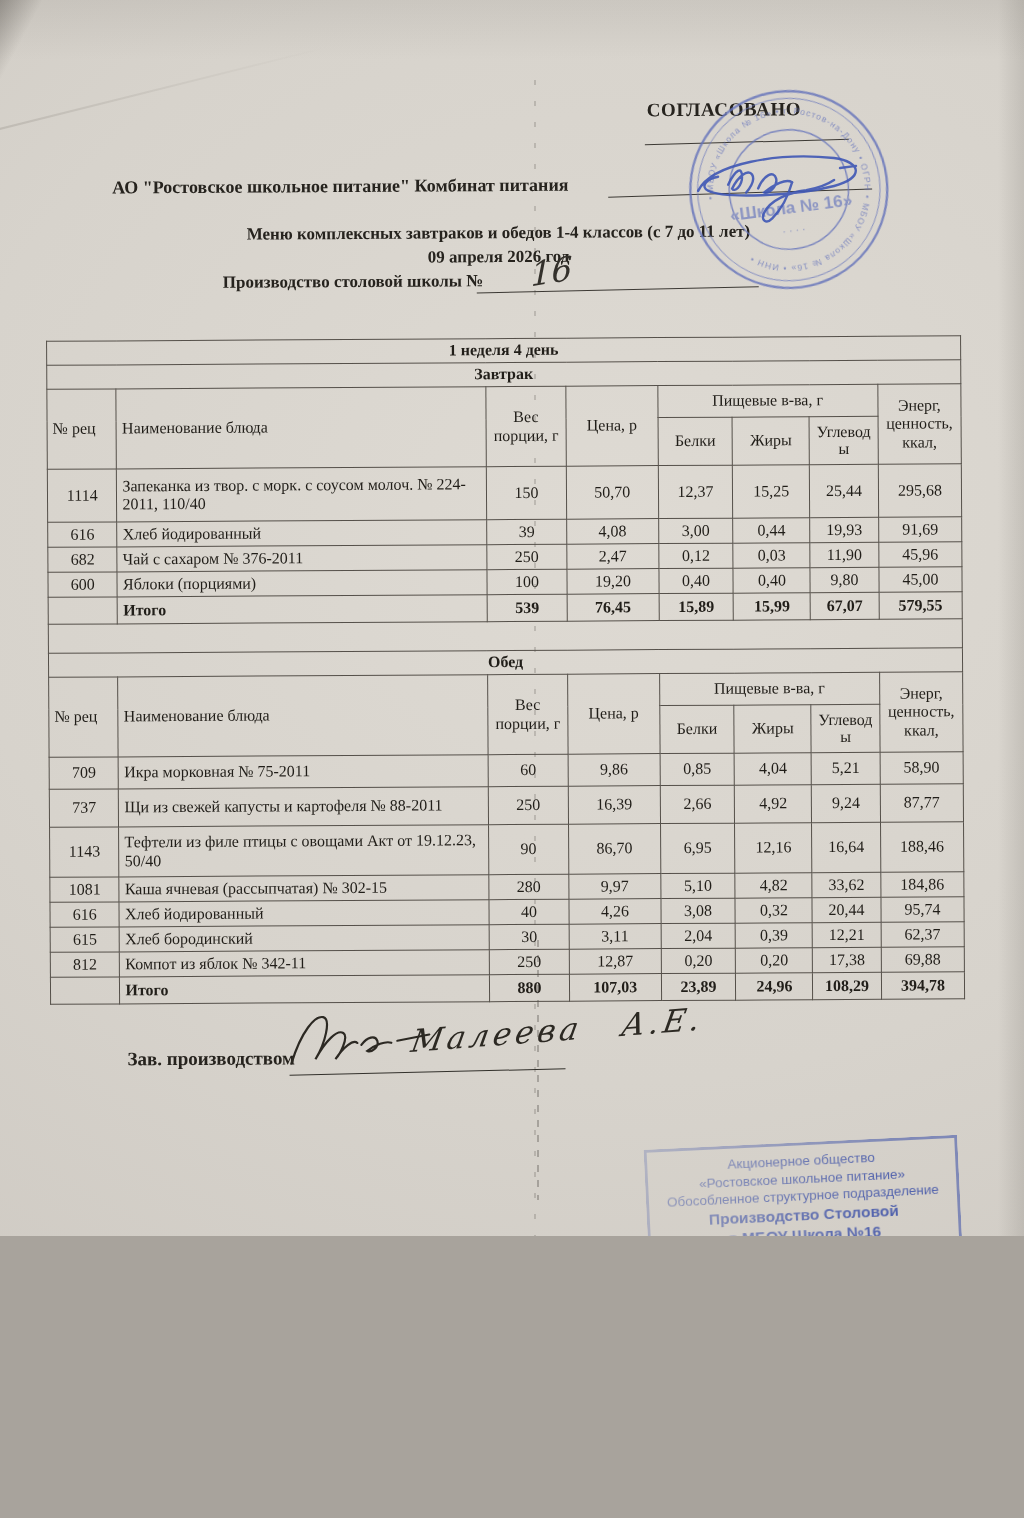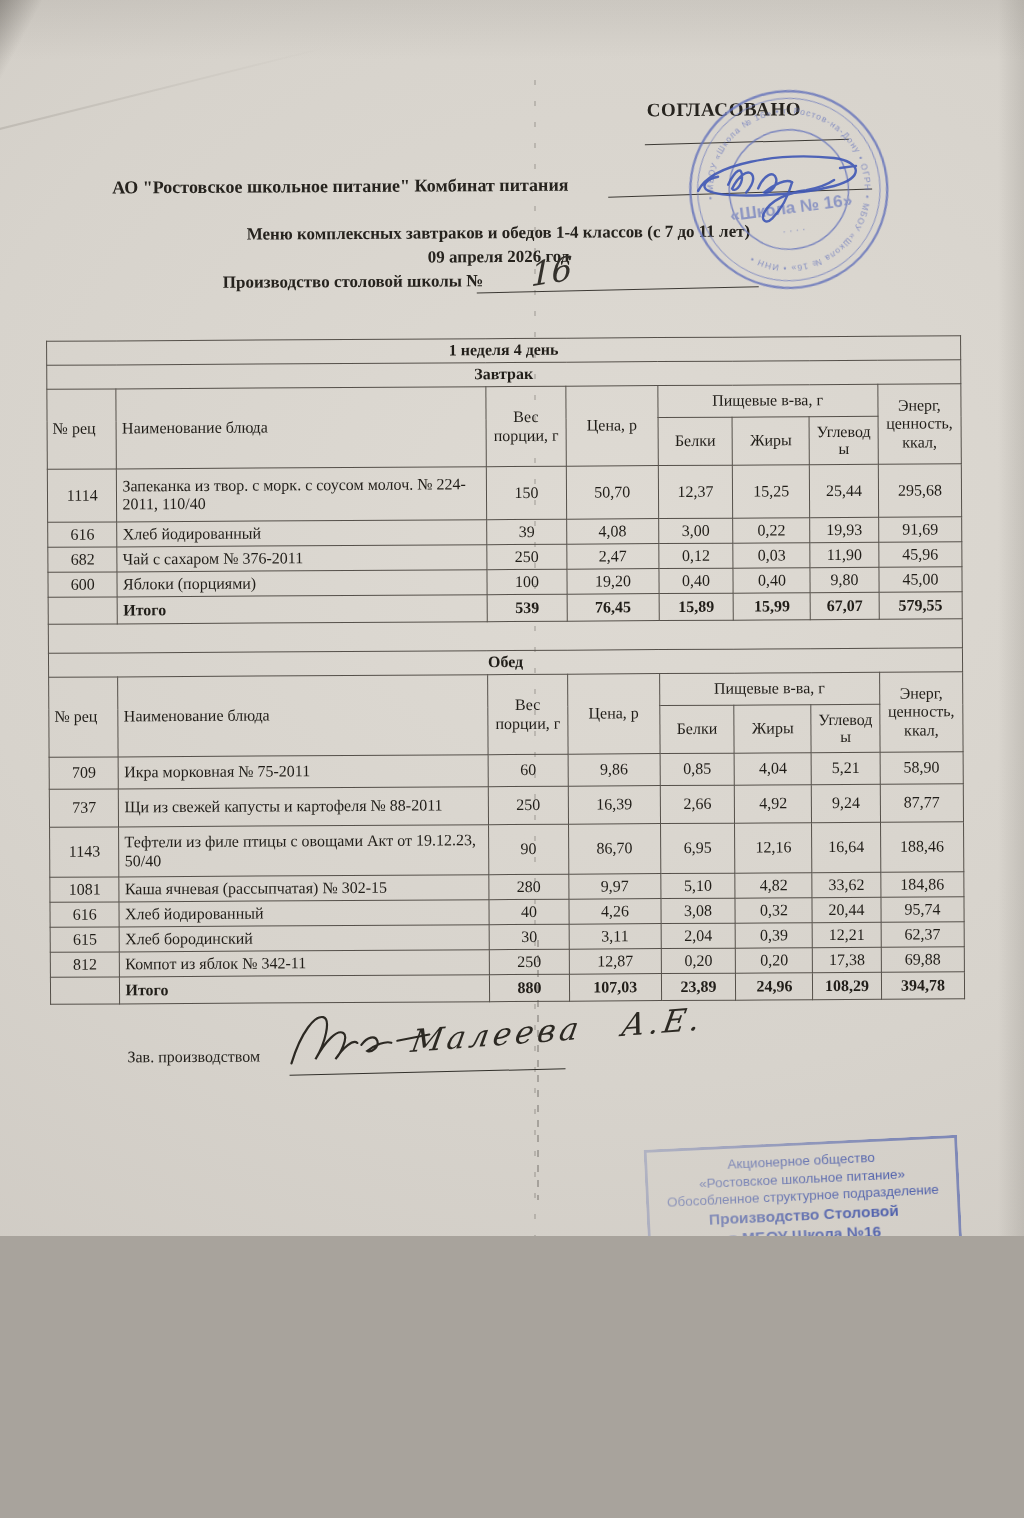--- a/index.html
+++ b/index.html
@@ -47,21 +47,21 @@
   .menu-table td.al{text-align:left;}
   .menu-table td.brk{word-break:break-all;line-height:1.05;margin-top:28px;}
   .r-2l td{height:50px;}
   .r td{height:22px;}
   .r30 td{height:29px;}
   .r36 td{height:35px;}
   .r48 td{height:47px;}
   .r-total td{height:24px;font-weight:bold;}
   .spacer td{height:26px;}
   
-  .sig-label{position:absolute;left:124px;top:1046px;font-size:16px;font-weight:normal;}
+  .sig-label{position:absolute;left:124px;top:1046px;font-size:19px;font-weight:bold;}
   .rule-sign{left:286px;top:1071px;width:276px;border-top:1.8px solid #32302b;transform:rotate(-1deg);}
   .sig-scribble{position:absolute;left:278px;top:1000px;width:160px;height:85px;}
   .sig-name{position:absolute;left:408px;top:1012px;font-size:31px;font-style:italic;
     font-family:"DejaVu Serif",serif;color:#2c2923;letter-spacing:4px;word-spacing:26px;
     transform:rotate(-4deg) skewX(-14deg);white-space:nowrap;}
   
   .bottom-stamp{position:absolute;left:642px;top:1144px;width:300px;padding:7px 4px 4px 4px;
     border:3.5px solid rgba(64,83,168,.6);transform:rotate(-2.4deg);text-align:center;
     color:#4a5cab;filter:blur(.35px);
     -webkit-mask-image:linear-gradient(100deg, rgba(0,0,0,.40) 0%, rgba(0,0,0,.70) 40%, rgba(0,0,0,.95) 75%);
@@ -158,21 +158,21 @@
         <td>15,25</td>
         <td>25,44</td>
         <td>295,68</td>
       </tr>
       <tr class="r">
         <td>616</td>
         <td class="al">Хлеб йодированный</td>
         <td>39</td>
         <td>4,08</td>
         <td>3,00</td>
-        <td>0,22</td>
+        <td>0,44</td>
         <td>19,93</td>
         <td>91,69</td>
       </tr>
       <tr class="r">
         <td>682</td>
         <td class="al">Чай с сахаром № 376-2011</td>
         <td>250</td>
         <td>2,47</td>
         <td>0,12</td>
         <td>0,03</td>

